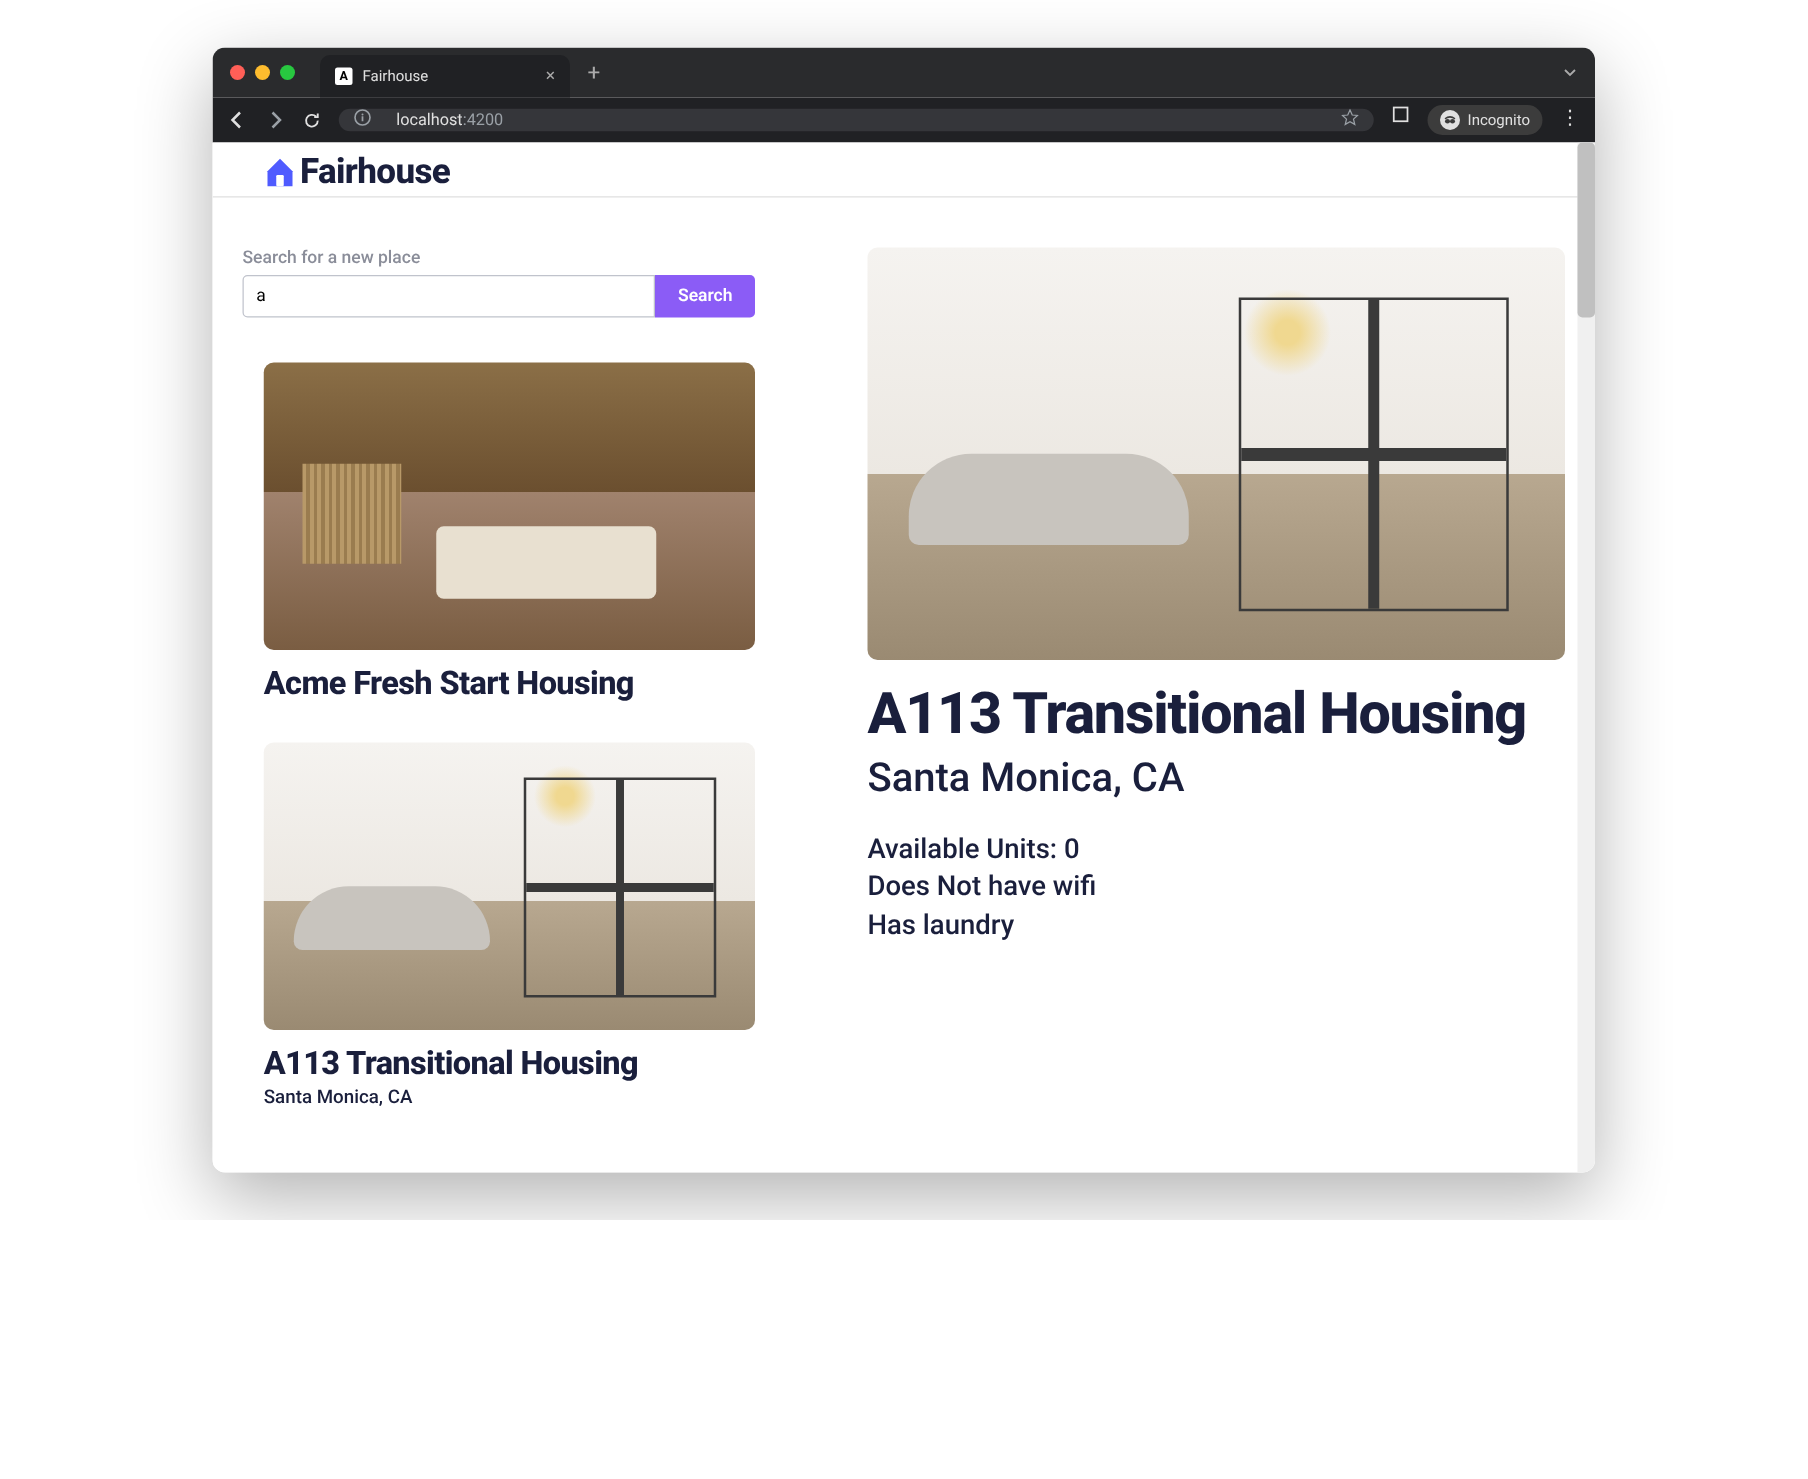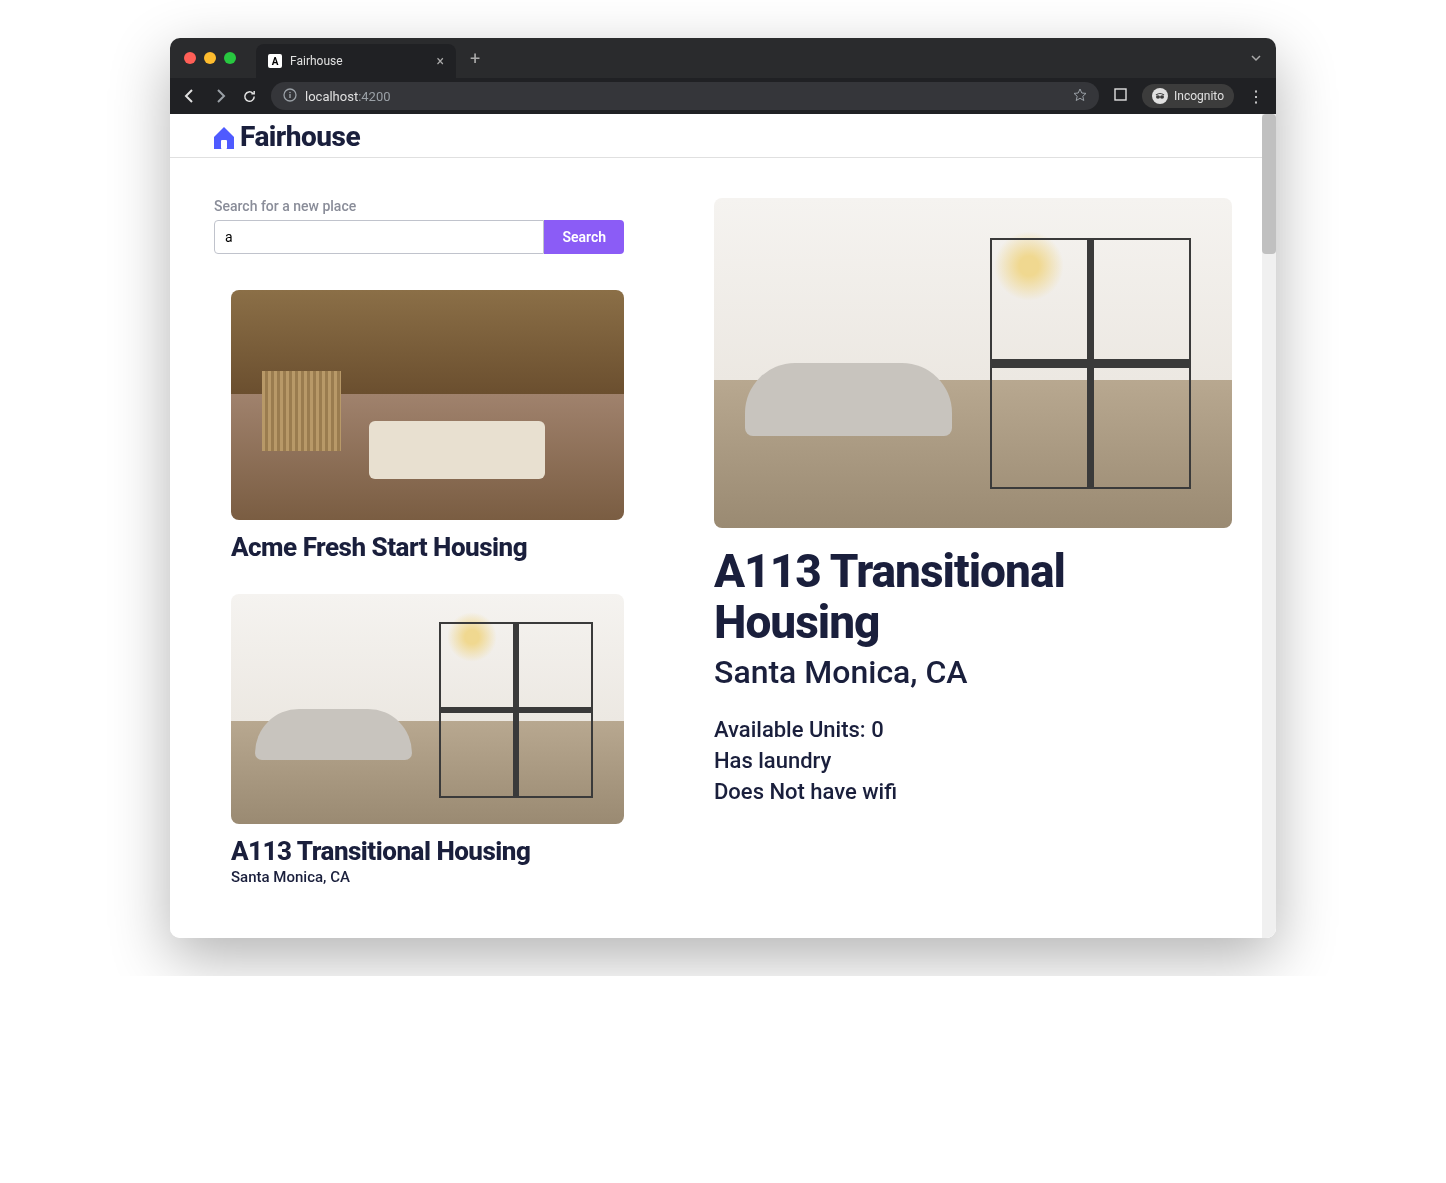--- a/index.html
+++ b/index.html
@@ -108,40 +108,39 @@
       cursor: pointer;
       display: flex;
       align-items: center;
     }
     
     .nav-back { color: #e0e0e0; }
     
     .addressbar {
       flex: 1;
       background: #35363a;
-      height: 28px;
+      height: 18px;
       border-radius: 14px;
       display: flex;
       align-items: center;
       padding: 0 12px;
       color: #9aa0a6;
       font-size: 13px;
-      gap: 8px;
+      gap: 20px;
     }
     
     .addr-host { color: #e0e0e0; }
     
     .addr-star {
       margin-left: auto;
       color: #9aa0a6;
     }
     
     .toolbar-right {
       display: flex;
-      align-items: center;
       gap: 14px;
       color: #e0e0e0;
       font-size: 12px;
     }
     
     .incognito-badge {
       display: flex;
       align-items: center;
       gap: 6px;
       background: #3c3c3c;
@@ -211,21 +210,21 @@
     
     .logo-text {
       font-size: 28px;
       font-weight: 800;
       color: #1a1f3c;
       letter-spacing: -0.5px;
     }
     
     .content {
       display: flex;
-      padding: 40px 44px 20px;
+      padding: 40px 24px 20px;
       gap: 90px;
     }
     
     .left-col {
       width: 410px;
       flex-shrink: 0;
     }
     
     .search-label {
       color: #8a8d99;
@@ -495,22 +494,22 @@
       </div>
 
       <div class="right-col">
         <div class="detail-img room-light">
             <div class="chandelier" style="left:54%;top:10%;width:70px;height:70px;"></div>
           </div>
         <div class="detail-title">A113 Transitional Housing</div>
         <div class="detail-loc">Santa Monica, CA</div>
         <div class="detail-info">
           <div>Available Units: 0</div>
+          <div>Does Not have wifi</div>
           <div>Has laundry</div>
-          <div>Does Not have wifi</div>
         </div>
       </div>
     </div>
 
     <div class="page-scrollbar">
       <div class="page-scrollbar-thumb"></div>
     </div>
   </div>
 </div>
 

